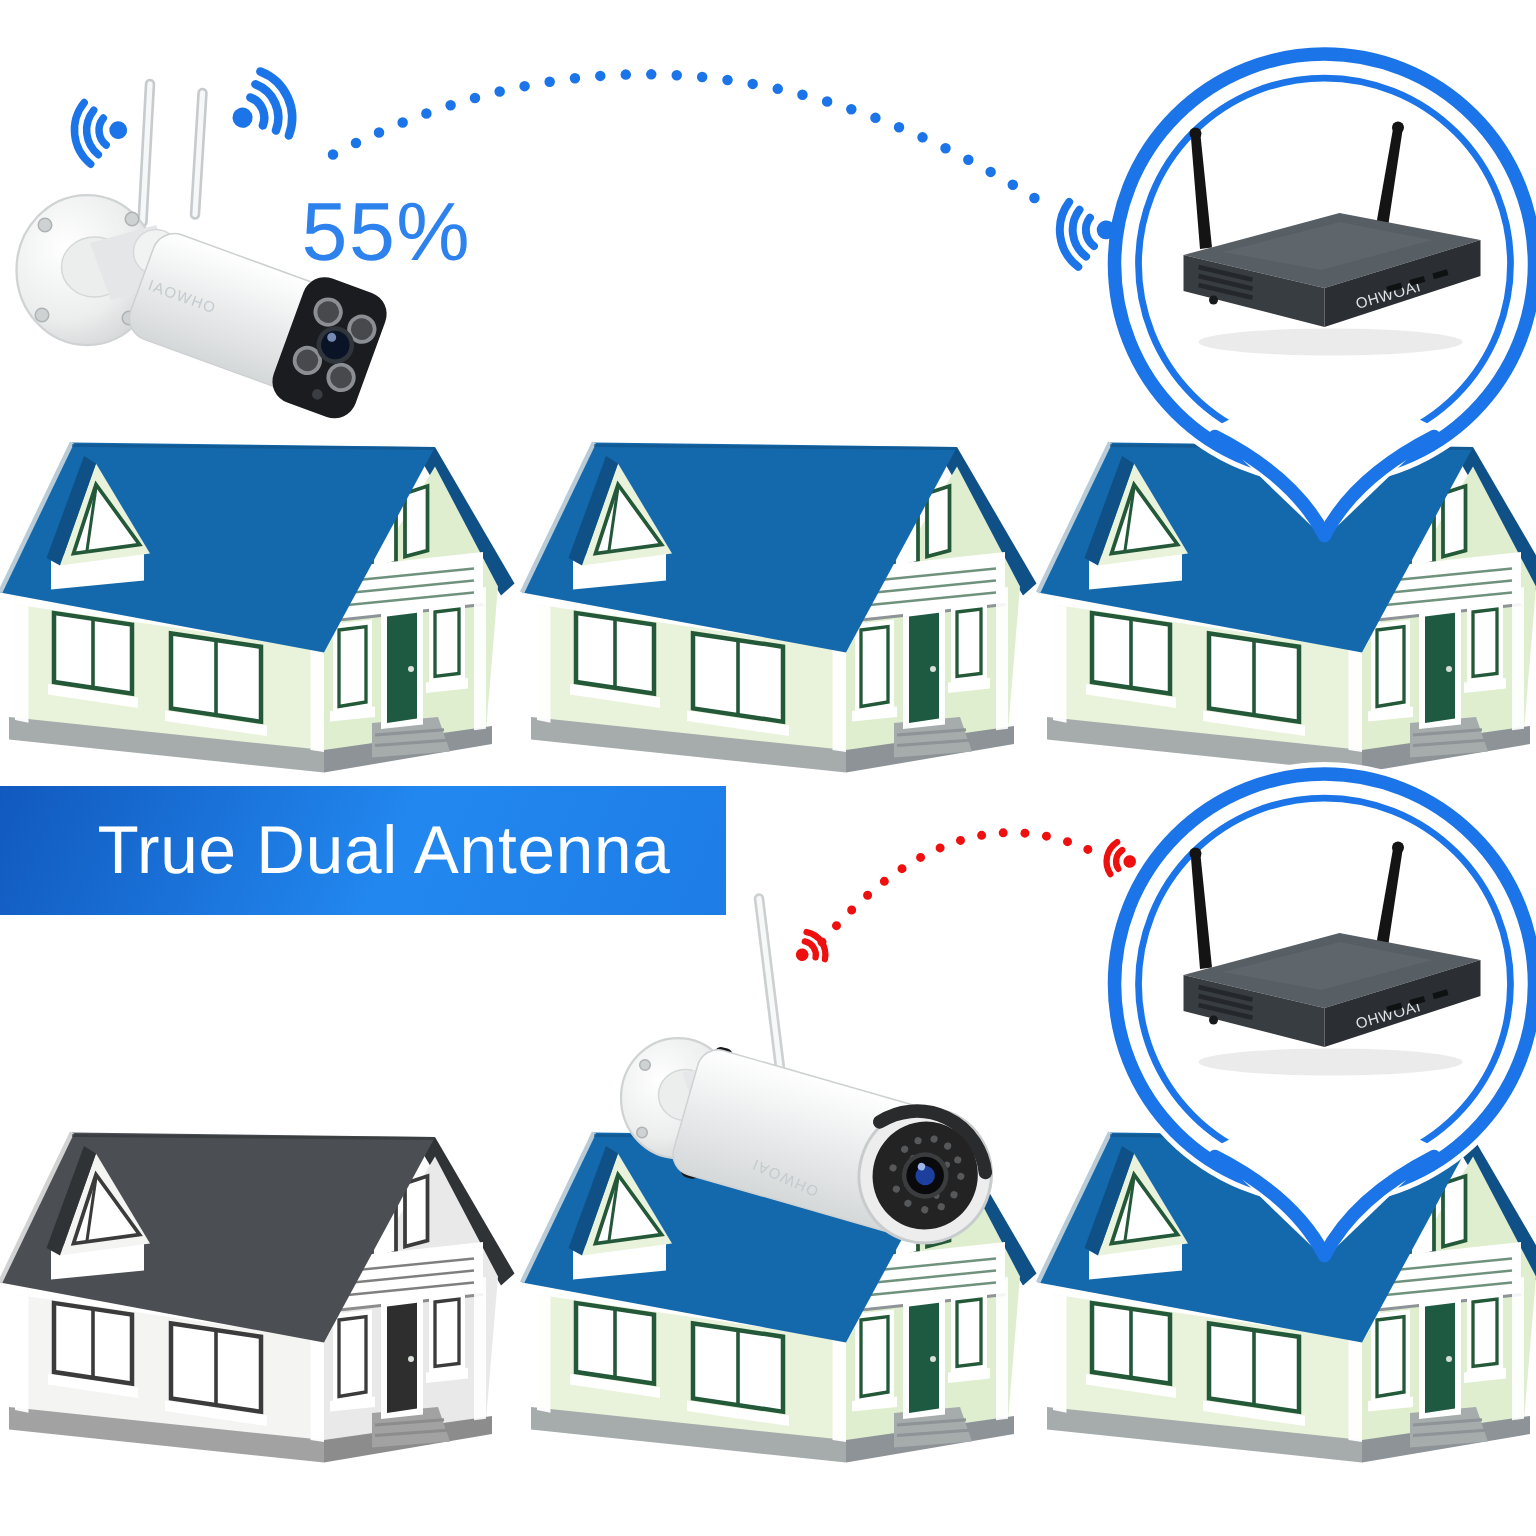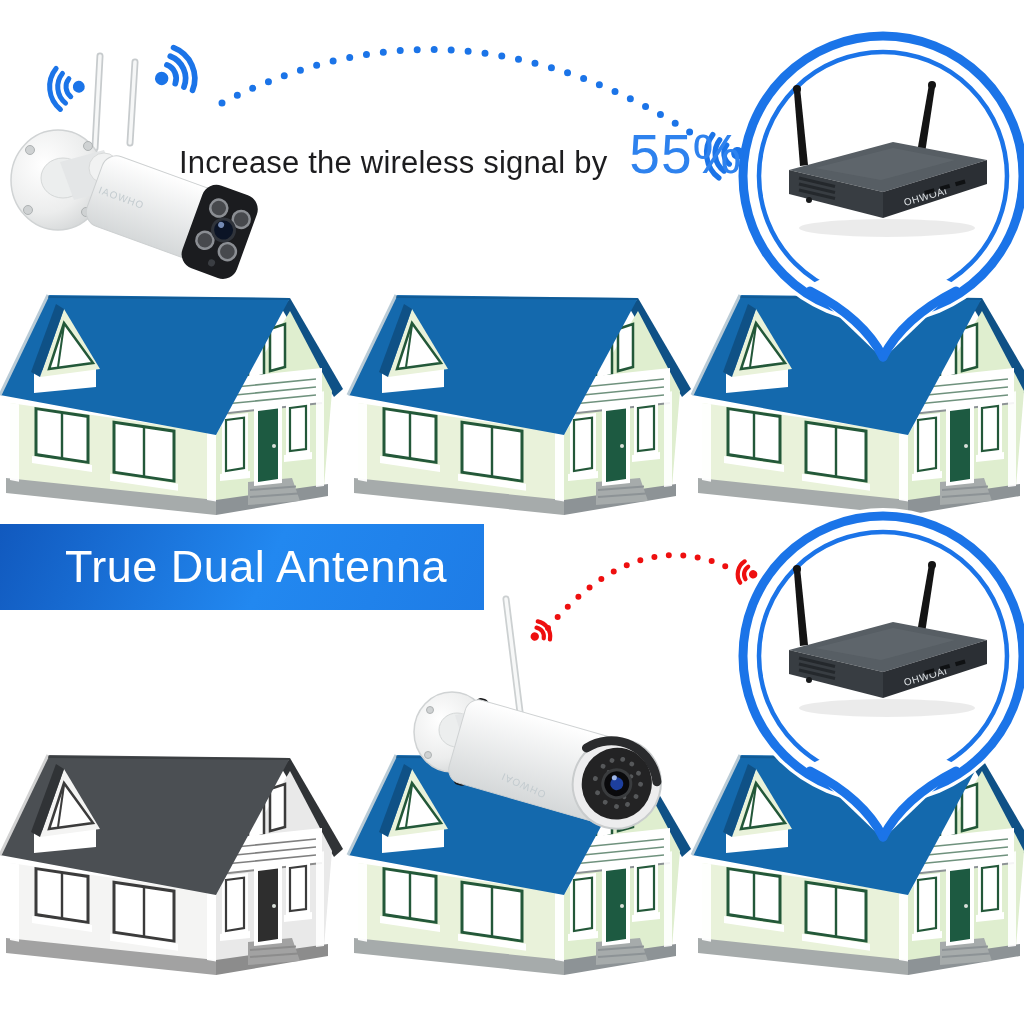--- a/index.html
+++ b/index.html
@@ -293,17 +293,16 @@
     <use href="#wifi3" transform="scale(-1,1) translate(-46,0)"></use>
   </svg>
   <svg class="abs r-n34" style="left:524px;top:612px;color:var(--red)" width="32" height="42" viewBox="0 0 36 60">
     <use href="#wifi2"></use>
   </svg>
   <svg class="abs r12" style="left:731px;top:552px;color:var(--red)" width="32" height="42" viewBox="0 0 36 60">
     <use href="#wifi2" transform="scale(-1,1) translate(-36,0)"></use>
   </svg>
 
   <div class="abs caption" style="left:179px;top:122px">
-    <span class="prefix">Increase the wireless signal by</span>
     <span class="highlight">55%</span>
   </div>
 
 </div>
 
 </body></html>

